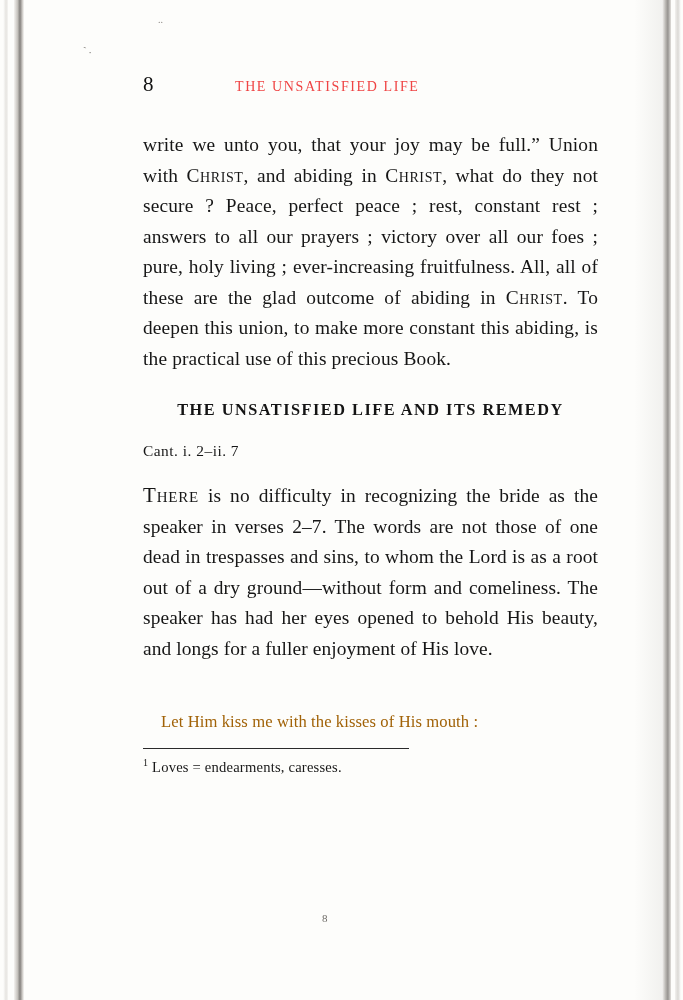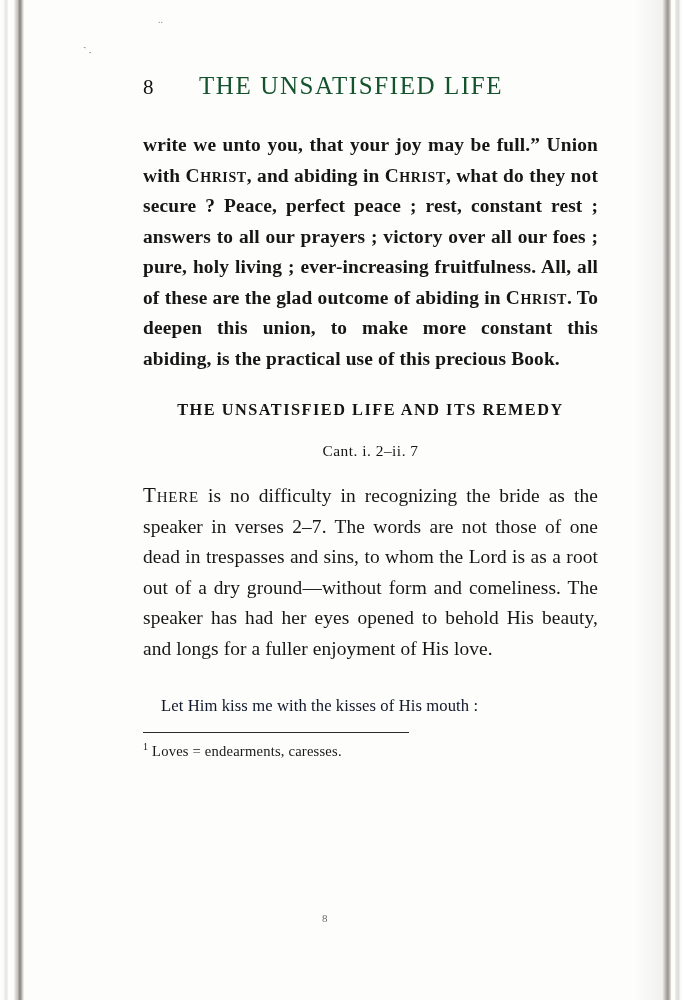--- a/index.html
+++ b/index.html
@@ -81,34 +81,34 @@
     align-items: baseline;
     height: 30px;
   }
   .folio {
     font-size: 21px;
     letter-spacing: .5px;
     color: #111;
     width: 56px;
   }
   .head-title {
-    font-size: 25px;
+    font-size: 14px;
     letter-spacing: 1.6px;
-    color: #14532d;
+    color: #ef4444;
     white-space: nowrap;
+    margin-left: 36px;
   }
 
   .para {
     margin-top: 28px;
     font-size: 19.4px;
     line-height: 30.5px;
     text-align: justify;
     color: #161616;
     letter-spacing: .15px;
-    font-weight: bold;
   }
   .para .sc {
     font-variant: small-caps;
     letter-spacing: .6px;
   }
 
   .section-title {
     margin-top: 110px;
     text-align: center;
     font-size: 19.5px;
@@ -118,46 +118,46 @@
   .section-sub {
     margin-top: 26px;
     text-align: center;
     font-size: 16.3px;
     letter-spacing: 1.5px;
     color: #141414;
     font-variant: small-caps;
   }
   .section-ref {
     margin-top: 22px;
-    text-align: center;
+    text-align: left;
     font-size: 15.4px;
     letter-spacing: .5px;
     color: #161616;
   }
 
   .body-para {
     margin-top: 20px;
     font-size: 19.4px;
     line-height: 30.6px;
     text-align: justify;
     color: #161616;
     letter-spacing: .1px;
   }
   .dropcaps {
     font-variant: small-caps;
     font-size: 21px;
     letter-spacing: .8px;
   }
 
   .verse {
-    margin-top: 28px;
+    margin-top: 44px;
     margin-left: 18px;
     font-size: 16.6px;
     line-height: 25px;
-    color: #0f172a;
+    color: #a16207;
     letter-spacing: .1px;
   }
   .verse sup {
     font-size: 10.5px;
     vertical-align: super;
   }
 
   .rule {
     margin-top: 14px;
     margin-left: 0;

